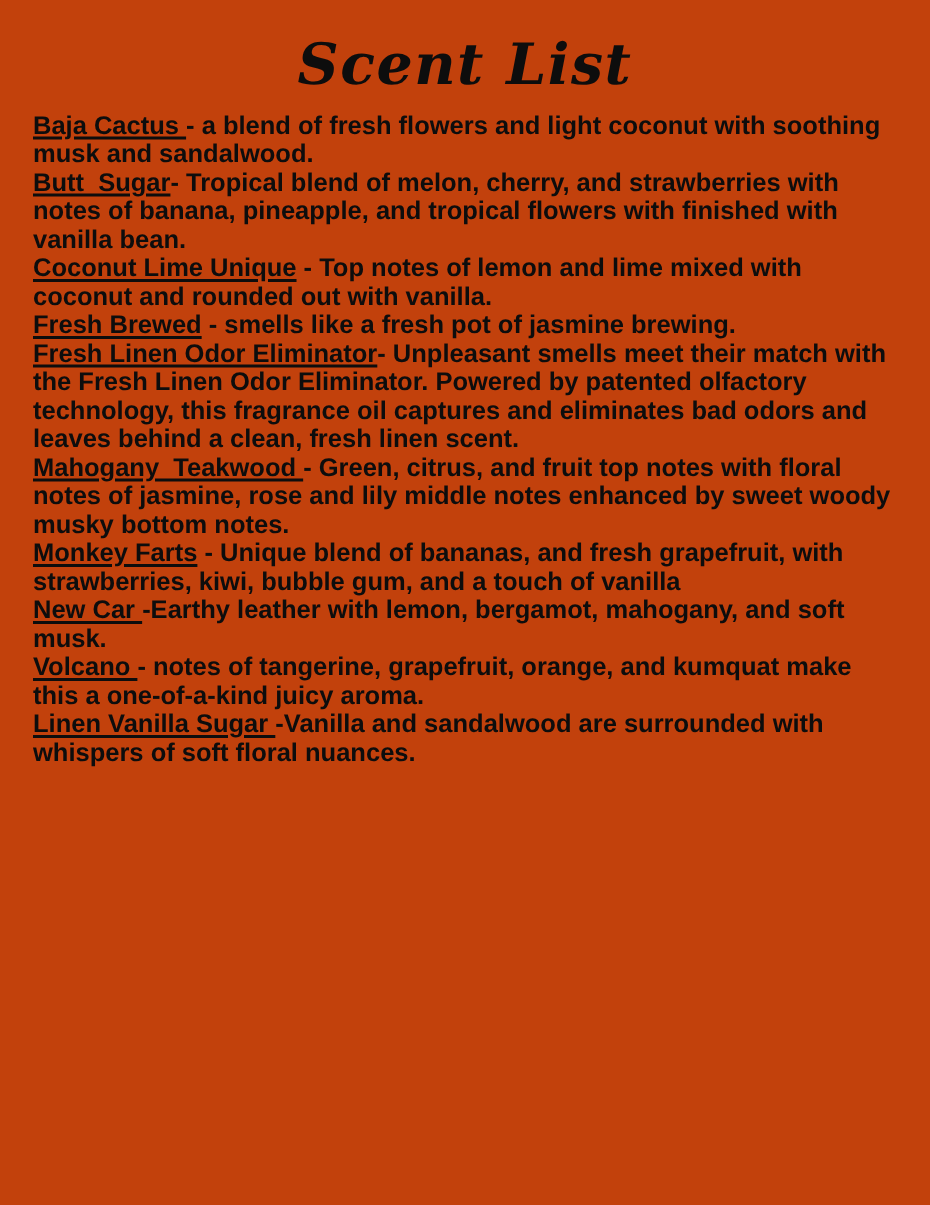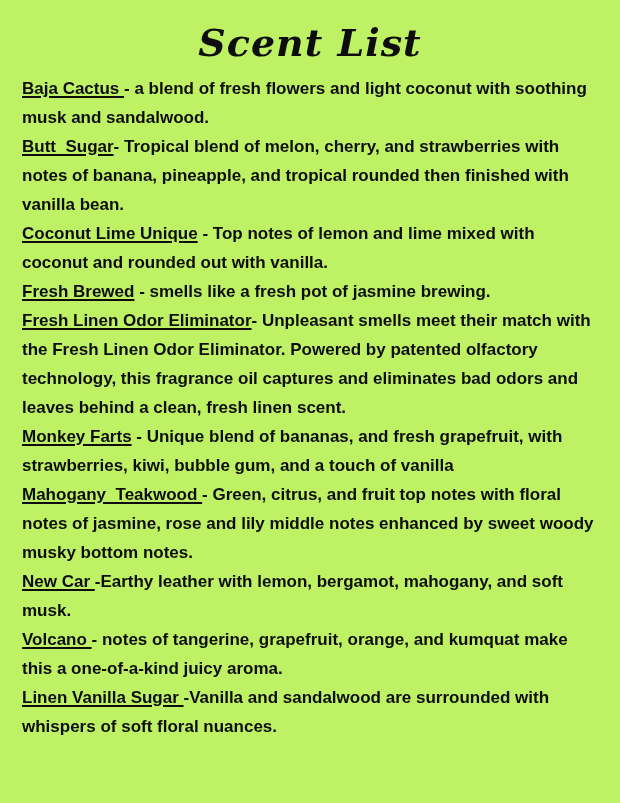--- a/index.html
+++ b/index.html
@@ -4,21 +4,21 @@
 <style>
   html, body {
     margin: 0;
     padding: 0;
     background: #ffffff;
   }
   .page {
     position: relative;
     width: 620px;
     height: 803px;
-    background: #bef264;
+    background: #c2410c;
     overflow: hidden;
     font-family: "Liberation Sans", sans-serif;
     color: #0d0d0d;
   }
   .doc-title {
     margin: 22px 0 10px 0;
     text-align: center;
     font-family: "DejaVu Serif", cursive;
     font-style: italic;
     font-weight: 700;
@@ -28,42 +28,42 @@
     letter-spacing: 1px;
   }
   .scent-list {
     margin: 0 20px 0 22px;
   }
   .scent {
     margin: 0;
     padding: 0;
     font-size: 17px;
     font-weight: 700;
-    line-height: 29px;
+    line-height: 19px;
     white-space: pre-wrap;
     color: #0d0d0d;
   }
   .scent-name {
     text-decoration: underline;
     text-decoration-thickness: 2px;
     text-underline-offset: 2px;
     text-decoration-skip-ink: auto;
   }
 </style>
 </head>
 <body>
 
 <div class="page">
   <h1 class="doc-title">Scent List</h1>
 
   <div class="scent-list">
     <p class="scent"><span class="scent-name">Baja Cactus </span><span>- a blend of fresh flowers and light coconut with soothing musk and sandalwood.</span></p>
-    <p class="scent"><span class="scent-name">Butt  Sugar</span><span>- Tropical blend of melon, cherry, and strawberries with notes of banana, pineapple, and tropical rounded then finished with vanilla bean.</span></p>
+    <p class="scent"><span class="scent-name">Butt  Sugar</span><span>- Tropical blend of melon, cherry, and strawberries with notes of banana, pineapple, and tropical flowers with finished with vanilla bean.</span></p>
     <p class="scent"><span class="scent-name">Coconut Lime Unique</span><span> - Top notes of lemon and lime mixed with coconut and rounded out with vanilla.</span></p>
     <p class="scent"><span class="scent-name">Fresh Brewed</span><span> - smells like a fresh pot of jasmine brewing.</span></p>
     <p class="scent"><span class="scent-name">Fresh Linen Odor Eliminator</span><span>- Unpleasant smells meet their match with the Fresh Linen Odor Eliminator. Powered by patented olfactory technology, this fragrance oil captures and eliminates bad odors and leaves behind a clean, fresh linen scent.</span></p>
+    <p class="scent"><span class="scent-name">Mahogany  Teakwood </span><span>- Green, citrus, and fruit top notes with floral notes of jasmine, rose and lily middle notes enhanced by sweet woody musky bottom notes.</span></p>
     <p class="scent"><span class="scent-name">Monkey Farts</span><span> - Unique blend of bananas, and fresh grapefruit, with strawberries, kiwi, bubble gum, and a touch of vanilla</span></p>
-    <p class="scent"><span class="scent-name">Mahogany  Teakwood </span><span>- Green, citrus, and fruit top notes with floral notes of jasmine, rose and lily middle notes enhanced by sweet woody musky bottom notes.</span></p>
     <p class="scent"><span class="scent-name">New Car </span><span>-Earthy leather with lemon, bergamot, mahogany, and soft musk.</span></p>
     <p class="scent"><span class="scent-name">Volcano </span><span>- notes of tangerine, grapefruit, orange, and kumquat make this a one-of-a-kind juicy aroma.</span></p>
     <p class="scent"><span class="scent-name">Linen Vanilla Sugar </span><span>-Vanilla and sandalwood are surrounded with whispers of soft floral nuances.</span></p>
   </div>
 </div>
 
 </body></html>

